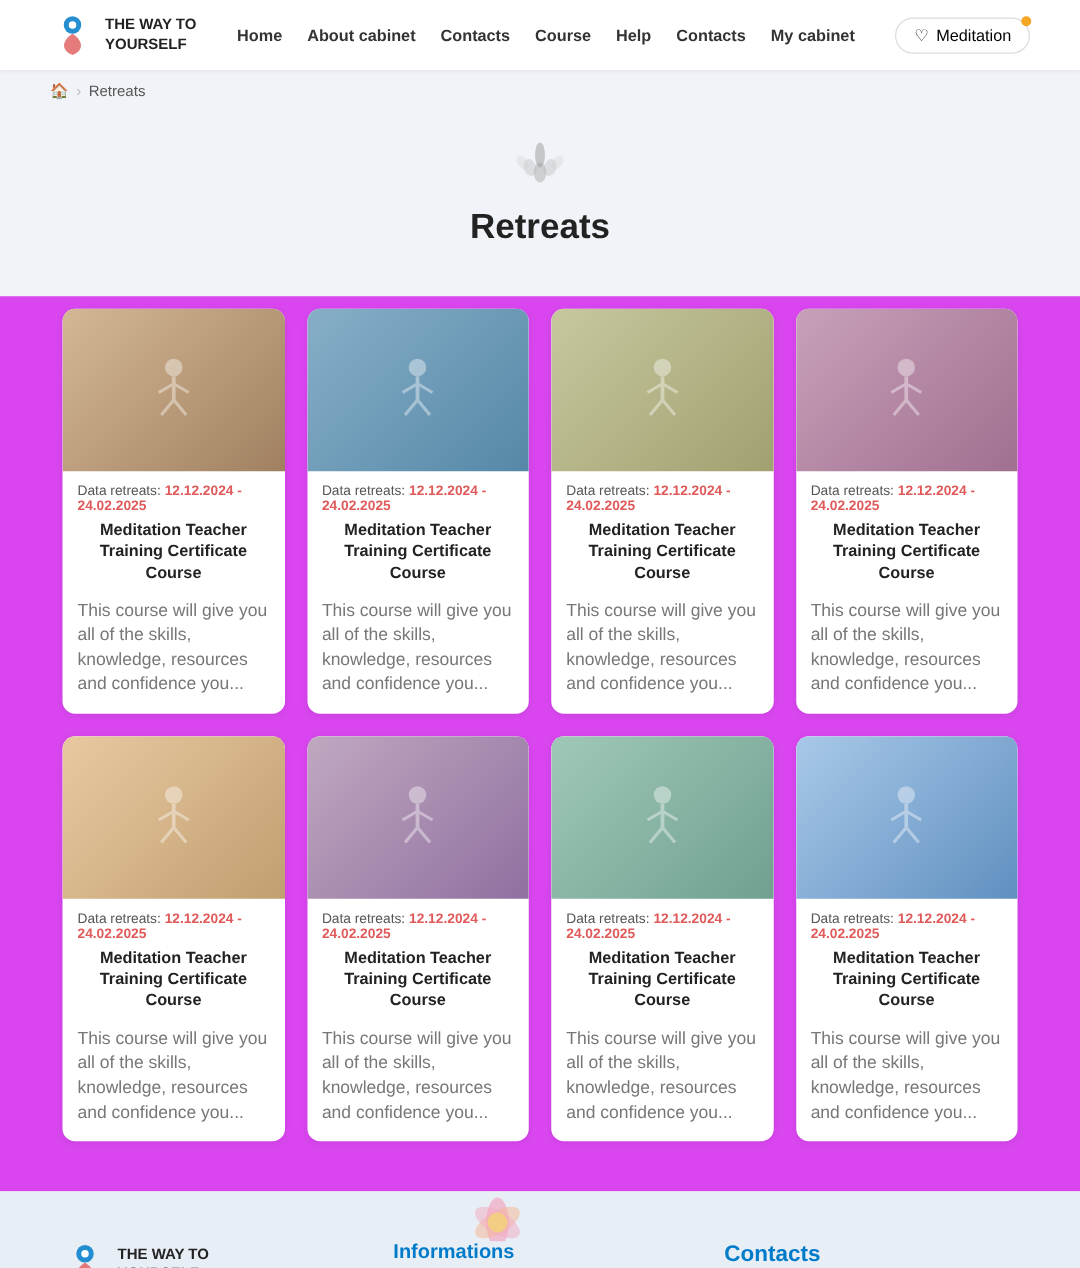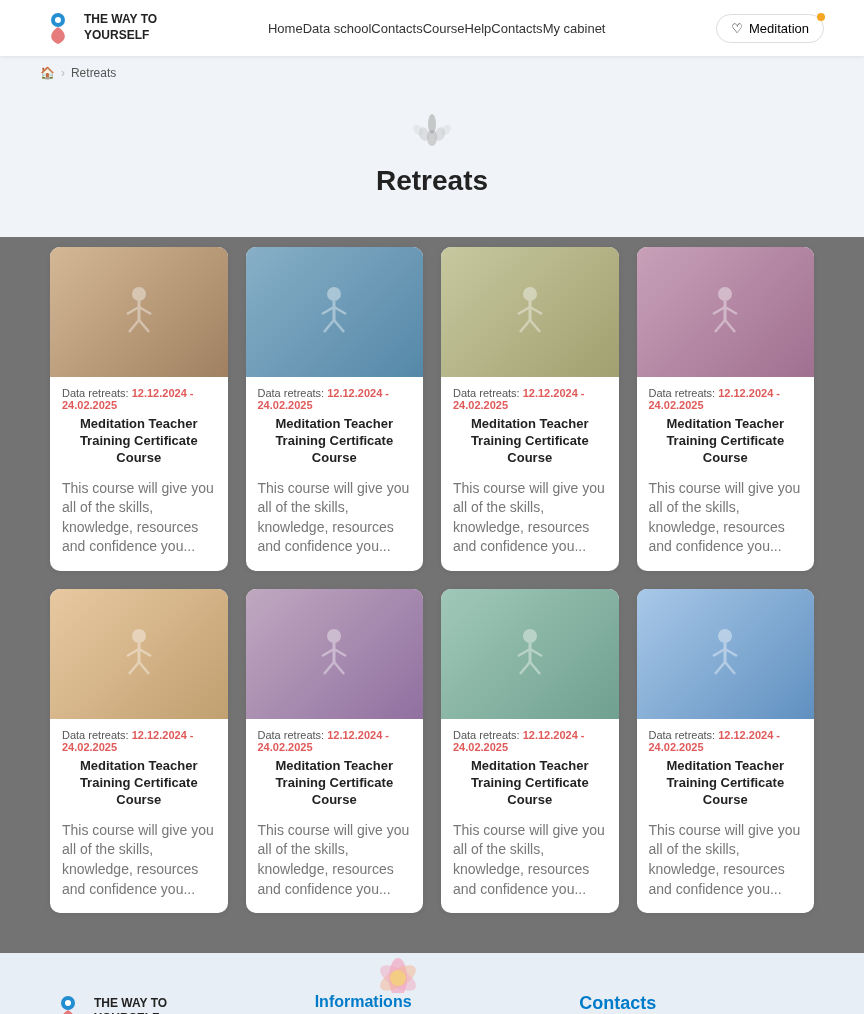--- a/index.html
+++ b/index.html
@@ -28,21 +28,23 @@
     }
     .logo-text {
       font-weight: 700;
       font-size: 12px;
       line-height: 1.3;
       color: #222;
       text-transform: uppercase;
     }
     .nav {
       display: flex;
+      gap: 20px;
       list-style: none;
+      font-weight: bold;
     }
     .nav a {
       text-decoration: none;
       color: #333;
       font-size: 13px;
     }
     .favorites-btn {
       display: flex;
       align-items: center;
       gap: 6px;
@@ -96,21 +98,21 @@
     }
     .page-subtitle {
       font-size: 14px;
       color: #666;
       line-height: 1.5;
     }
 
     
     .cards-section {
       padding: 10px 50px 40px;
-      background: #737373;
+      background: #d946ef;
     }
     .cards-grid {
       display: grid;
       grid-template-columns: repeat(4, 1fr);
       gap: 18px;
     }
     .card {
       background: #fff;
       border-radius: 10px;
       overflow: hidden;
@@ -213,21 +215,21 @@
       <circle cx="18" cy="10" r="7" fill="#007bca" opacity="0.85"></circle>
       <path d="M18 17 C10 22 8 30 18 34 C28 30 26 22 18 17Z" fill="#e05a5a" opacity="0.8"></path>
       <circle cx="18" cy="10" r="3" fill="#fff"></circle>
     </svg>
     <div class="logo-text" style="white-space:pre-line;">THE WAY TO
 YOURSELF</div>
   </div>
   <nav>
     <ul class="nav" id="nav-list">
         <li><a href="#">Home</a></li>
-        <li><a href="#">Data school</a></li>
+        <li><a href="#">About cabinet</a></li>
         <li><a href="#">Contacts</a></li>
         <li><a href="#">Course</a></li>
         <li><a href="#">Help</a></li>
         <li><a href="#">Contacts</a></li>
         <li><a href="#">My cabinet</a></li>
       </ul>
   </nav>
   <button class="favorites-btn">
     <span>♡</span>
     <span>Meditation</span>

